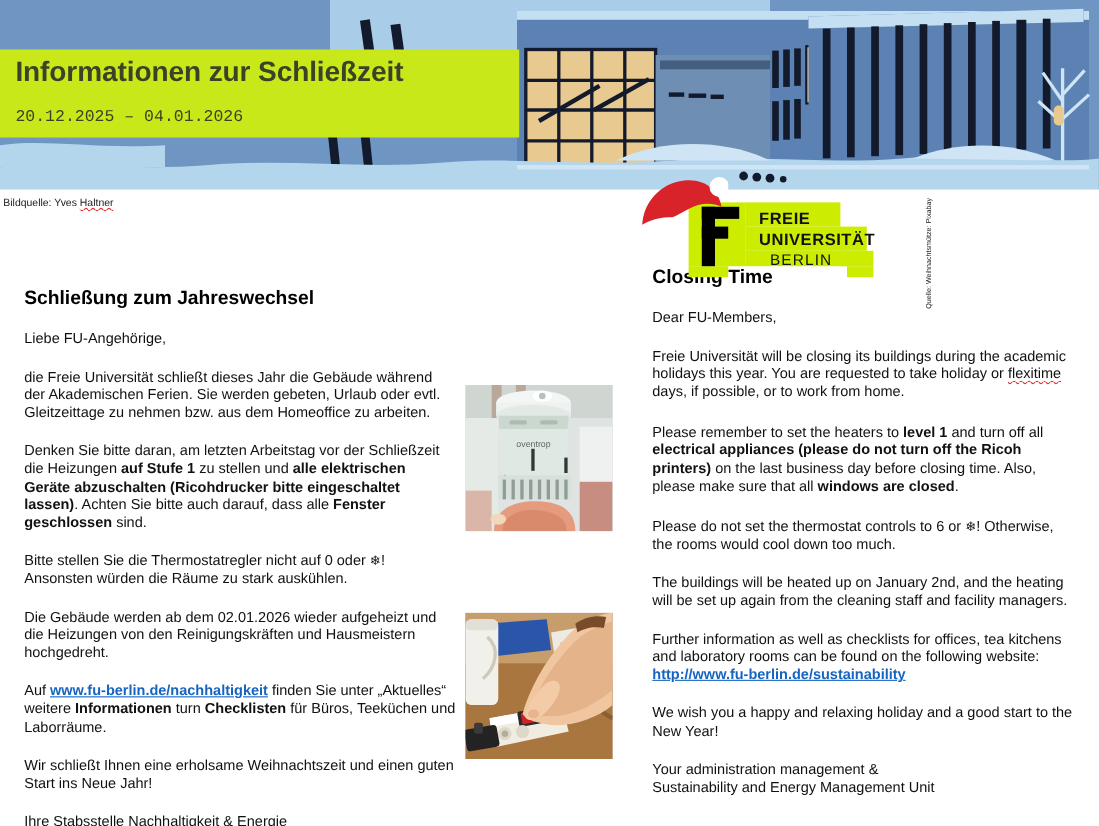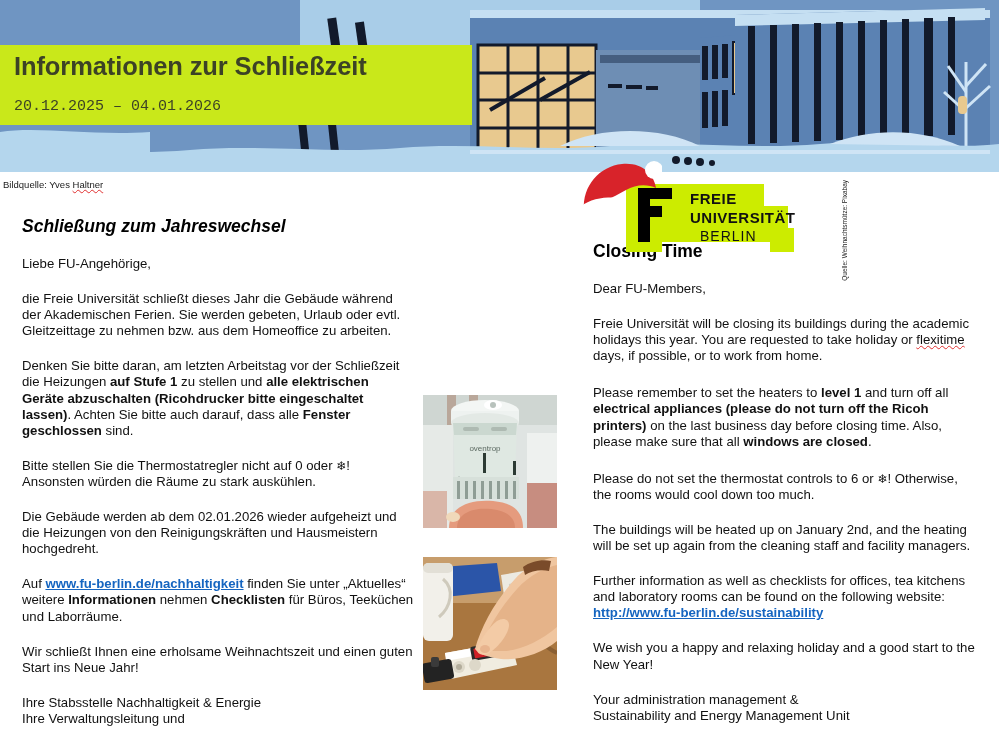--- a/index.html
+++ b/index.html
@@ -104,21 +104,21 @@
   .col-left  { left: 22px;  width: 392px; }
   .col-right { left: 593px; width: 386px; }
 
   h2.heading {
     font-size: 17.5px;
     font-weight: bold;
     color: #000;
     margin: 0 0 0 0;
     line-height: 1.2;
   }
-  .col-left  h2.heading { padding-top: 44px; font-style: italic; }
+  .col-left  h2.heading { padding-top: 88px; }
   .col-right h2.heading { padding-top: 69px; }
 
   p.para { margin: 0; }
   .sp-md { height: 19px; }
   .sp-lg { height: 21px; }
 
   b { font-weight: bold; }
   a.link {
     color: #1565c0;
     font-weight: bold;
@@ -127,21 +127,21 @@
   .snow { font-size: 12px; }
 
   
   .photo {
     position: absolute;
     width: 134px; height: 133px;
     overflow: hidden;
     background: #ddd;
   }
   .photo svg { display:block; width:134px; height:133px; }
-  #photo-thermostat { left: 423px; top: 178px; margin-top: 45px; }
+  #photo-thermostat { left: 423px; top: 178px; }
   #photo-powerstrip { left: 423px; top: 385px; }
 </style>
 </head>
 <body>
 
 <div class="page">
 
   <div class="hero">
     <svg viewBox="0 0 999 172" xmlns="http://www.w3.org/2000/svg">
 
@@ -313,21 +313,21 @@
       <p class="para">Liebe FU-Angehörige,</p>
       <div class="sp-md"></div>
       <p class="para">die Freie Universität schließt dieses Jahr die Gebäude während der Akademischen Ferien. Sie werden gebeten, Urlaub oder evtl. Gleitzeittage zu nehmen bzw. aus dem Homeoffice zu arbeiten.</p>
       <div class="sp-md"></div>
       <p class="para"><span>Denken Sie bitte daran, am letzten Arbeitstag vor der Schließzeit die Heizungen </span><b>auf Stufe 1</b><span> zu stellen und </span><b>alle elektrischen Geräte abzuschalten (Ricohdrucker bitte eingeschaltet lassen)</b><span>. Achten Sie bitte auch darauf, dass alle </span><b>Fenster geschlossen</b><span> sind.</span></p>
       <div class="sp-md"></div>
       <p class="para"><span>Bitte stellen Sie die Thermostatregler nicht auf 0 oder </span><span class="snow">❄</span><span>! Ansonsten würden die Räume zu stark auskühlen.</span></p>
       <div class="sp-md"></div>
       <p class="para">Die Gebäude werden ab dem 02.01.2026 wieder aufgeheizt und die Heizungen von den Reinigungskräften und Hausmeistern hochgedreht.</p>
       <div class="sp-md"></div>
-      <p class="para"><span>Auf </span><a class="link" href="#">www.fu-berlin.de/nachhaltigkeit</a><span> finden Sie unter „Aktuelles“ weitere </span><b>Informationen</b><span> nehmen </span><b>Checklisten</b><span> für Büros, Teeküchen und Laborräume.</span></p>
+      <p class="para"><span>Auf </span><a class="link" href="#">www.fu-berlin.de/nachhaltigkeit</a><span> finden Sie unter „Aktuelles“ weitere </span><b>Informationen</b><span> turn </span><b>Checklisten</b><span> für Büros, Teeküchen und Laborräume.</span></p>
       <div class="sp-md"></div>
       <p class="para">Wir schließt Ihnen eine erholsame Weihnachtszeit und einen guten Start ins Neue Jahr!</p>
       <div class="sp-md"></div>
       <p class="para">Ihre Stabsstelle Nachhaltigkeit &amp; Energie</p>
       <p class="para">Ihre Verwaltungsleitung und</p>
     </div>
 
     <div class="col col-right">
       <h2 class="heading">Closing Time</h2>
       <div class="sp-md"></div>

